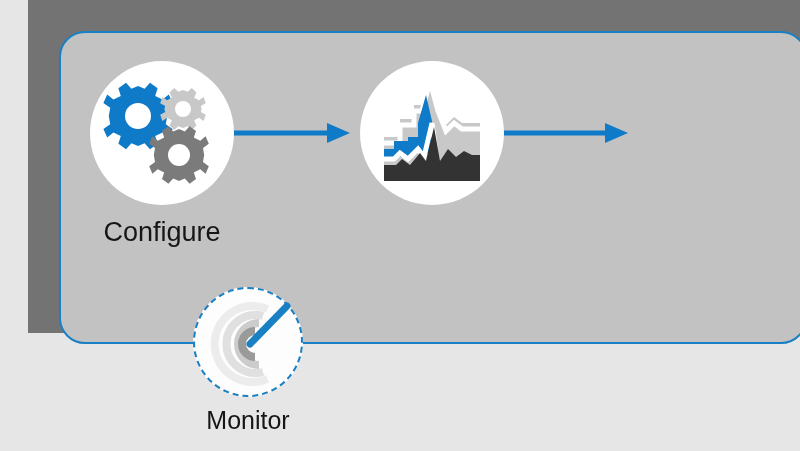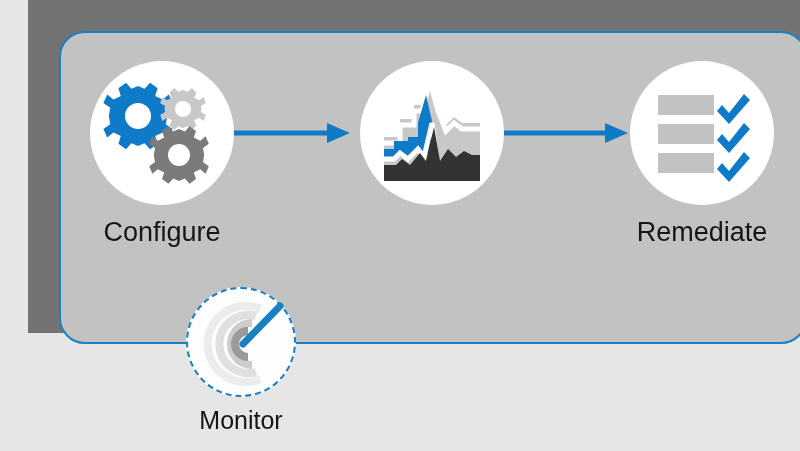--- a/index.html
+++ b/index.html
@@ -63,21 +63,21 @@
     position: absolute;
     left: 0;
     top: 0;
     width: 144px;
     height: 144px;
   }
   
   #step-configure   { left: 62px;  top: 61px; }
   #step-investigate { left: 332px; top: 61px; }
   #step-remediate   { left: 602px; top: 61px; }
-  #step-monitor     { left: 158px; top: 287px; width: 110px; }
+  #step-monitor     { left: 165px; top: 287px; width: 110px; }
   #step-monitor .disc {
     width: 110px;
     height: 110px;
   }
   #step-monitor .disc svg {
     width: 110px;
     height: 110px;
   }
   #step-monitor .step-label {
     margin-top: 7px;
@@ -146,33 +146,20 @@
 
         <path d="M24,88 L34,88 L34,80 L48,80 L48,76 L58,76 L58,62 L66,34 L72,60 L76,88 L64,94 L58,86 L48,96 L34,96 L24,96 Z" fill="#0f7bc8"></path>
 
         <path d="M24,98 L34,98 L40,92 L48,98 L58,88 L64,96 L72,62 L76,92" fill="none" stroke="#ffffff" stroke-width="5" stroke-linejoin="miter"></path>
 
         <path d="M24,104 L36,104 L42,98 L50,104 L60,92 L66,100 L74,66 L80,100 L88,88 L96,96 L104,90 L112,94 L120,94 L120,120 L24,120 Z" fill="#333333"></path>
       </svg>
     </div>
   </div>
 
-  <div class="step" id="step-remediate">
-    <div class="disc">
-      <svg viewBox="0 0 144 144" xmlns="http://www.w3.org/2000/svg" aria-hidden="true">
-        <rect x="28" y="34" width="56" height="20" fill="#c2c2c2"></rect>
-        <rect x="28" y="63" width="56" height="20" fill="#c2c2c2"></rect>
-        <rect x="28" y="92" width="56" height="20" fill="#c2c2c2"></rect>
-        <path d="M92,44 L99,52 L114,33 L120,39 L99,63 L87,50 Z" fill="#0f7bc8"></path>
-        <path d="M92,73 L99,81 L114,62 L120,68 L99,92 L87,79 Z" fill="#0f7bc8"></path>
-        <path d="M92,102 L99,110 L114,91 L120,97 L99,121 L87,108 Z" fill="#0f7bc8"></path>
-      </svg>
-    </div>
-    <div class="step-label">Remediate</div>
-  </div>
 
   <div class="step" id="step-monitor">
     <div class="disc dashed">
       <svg viewBox="0 0 110 110" xmlns="http://www.w3.org/2000/svg" aria-hidden="true">
         <g fill="none" stroke-linecap="butt">
 
           <path d="M 72.5 20 A 38 38 0 1 0 72.5 90" stroke="#ececec" stroke-width="8"></path>
 
           <path d="M 68 27 A 29 29 0 1 0 68 83" stroke="#e0e0e0" stroke-width="8"></path>
 

